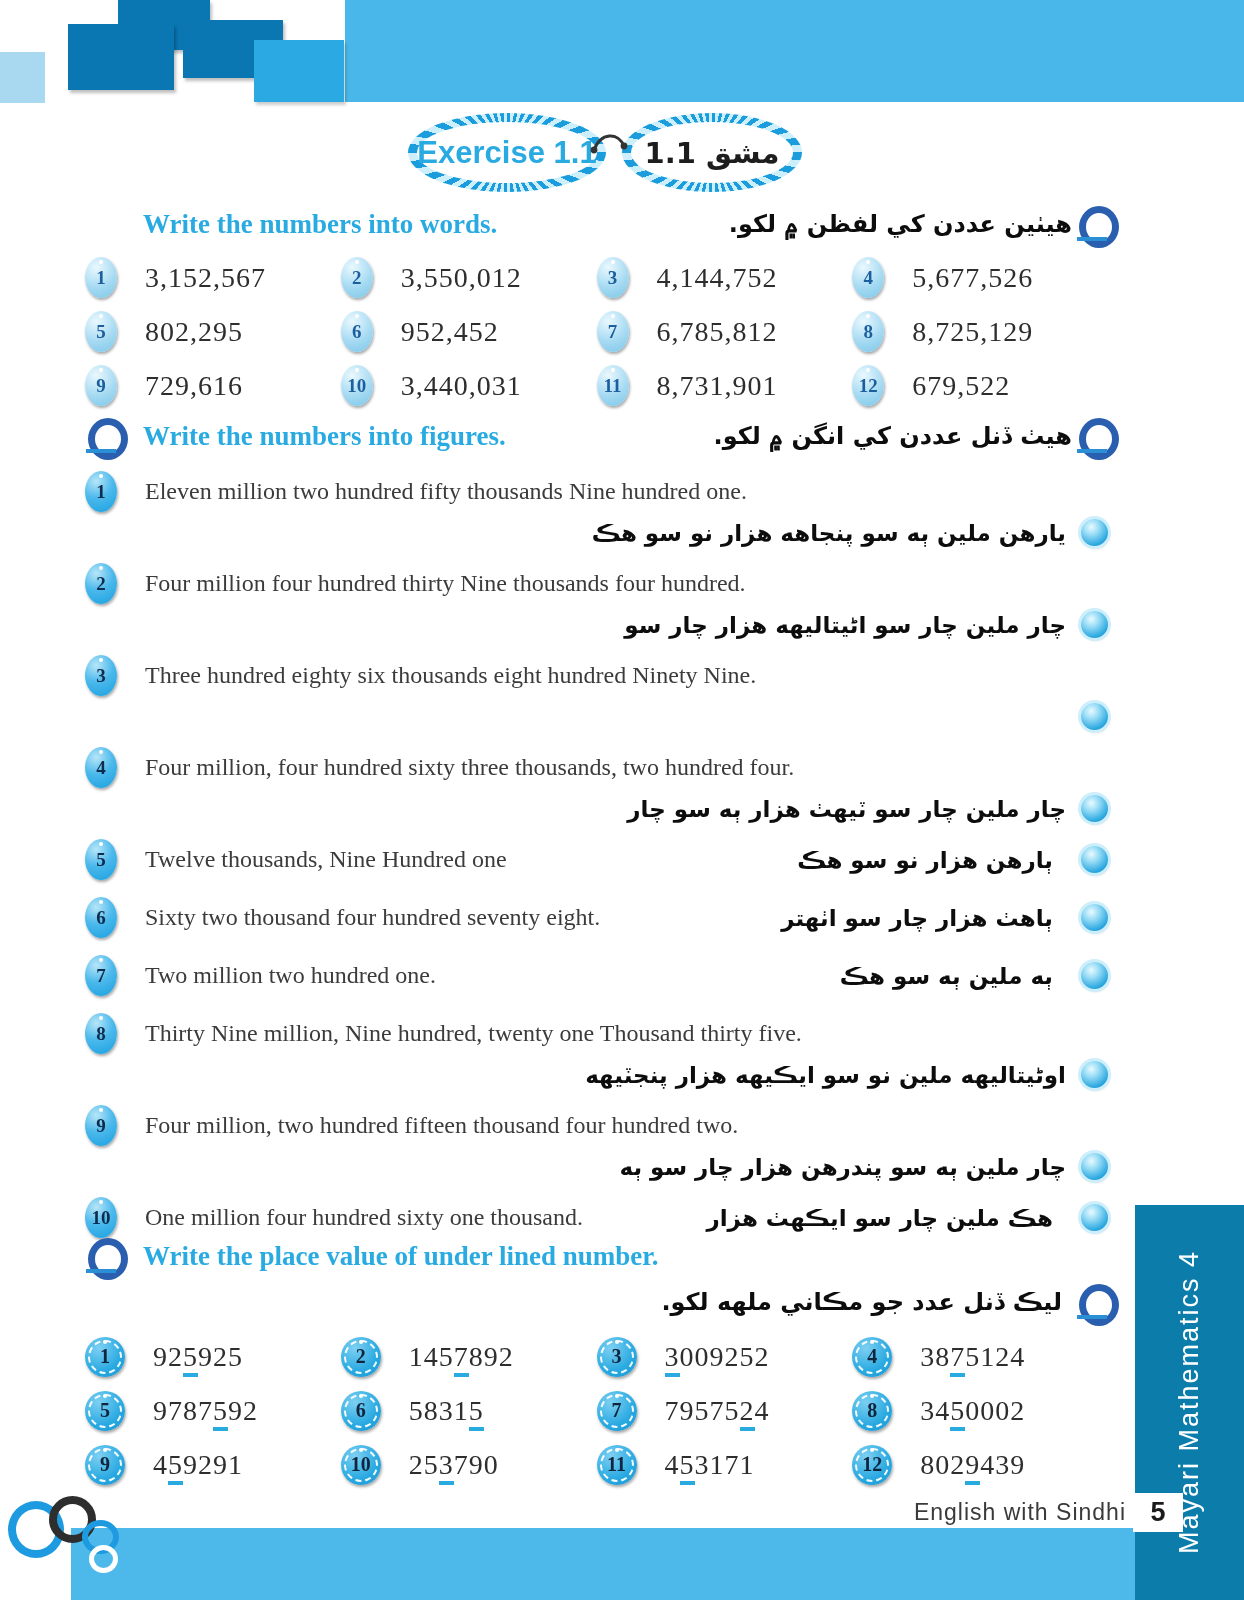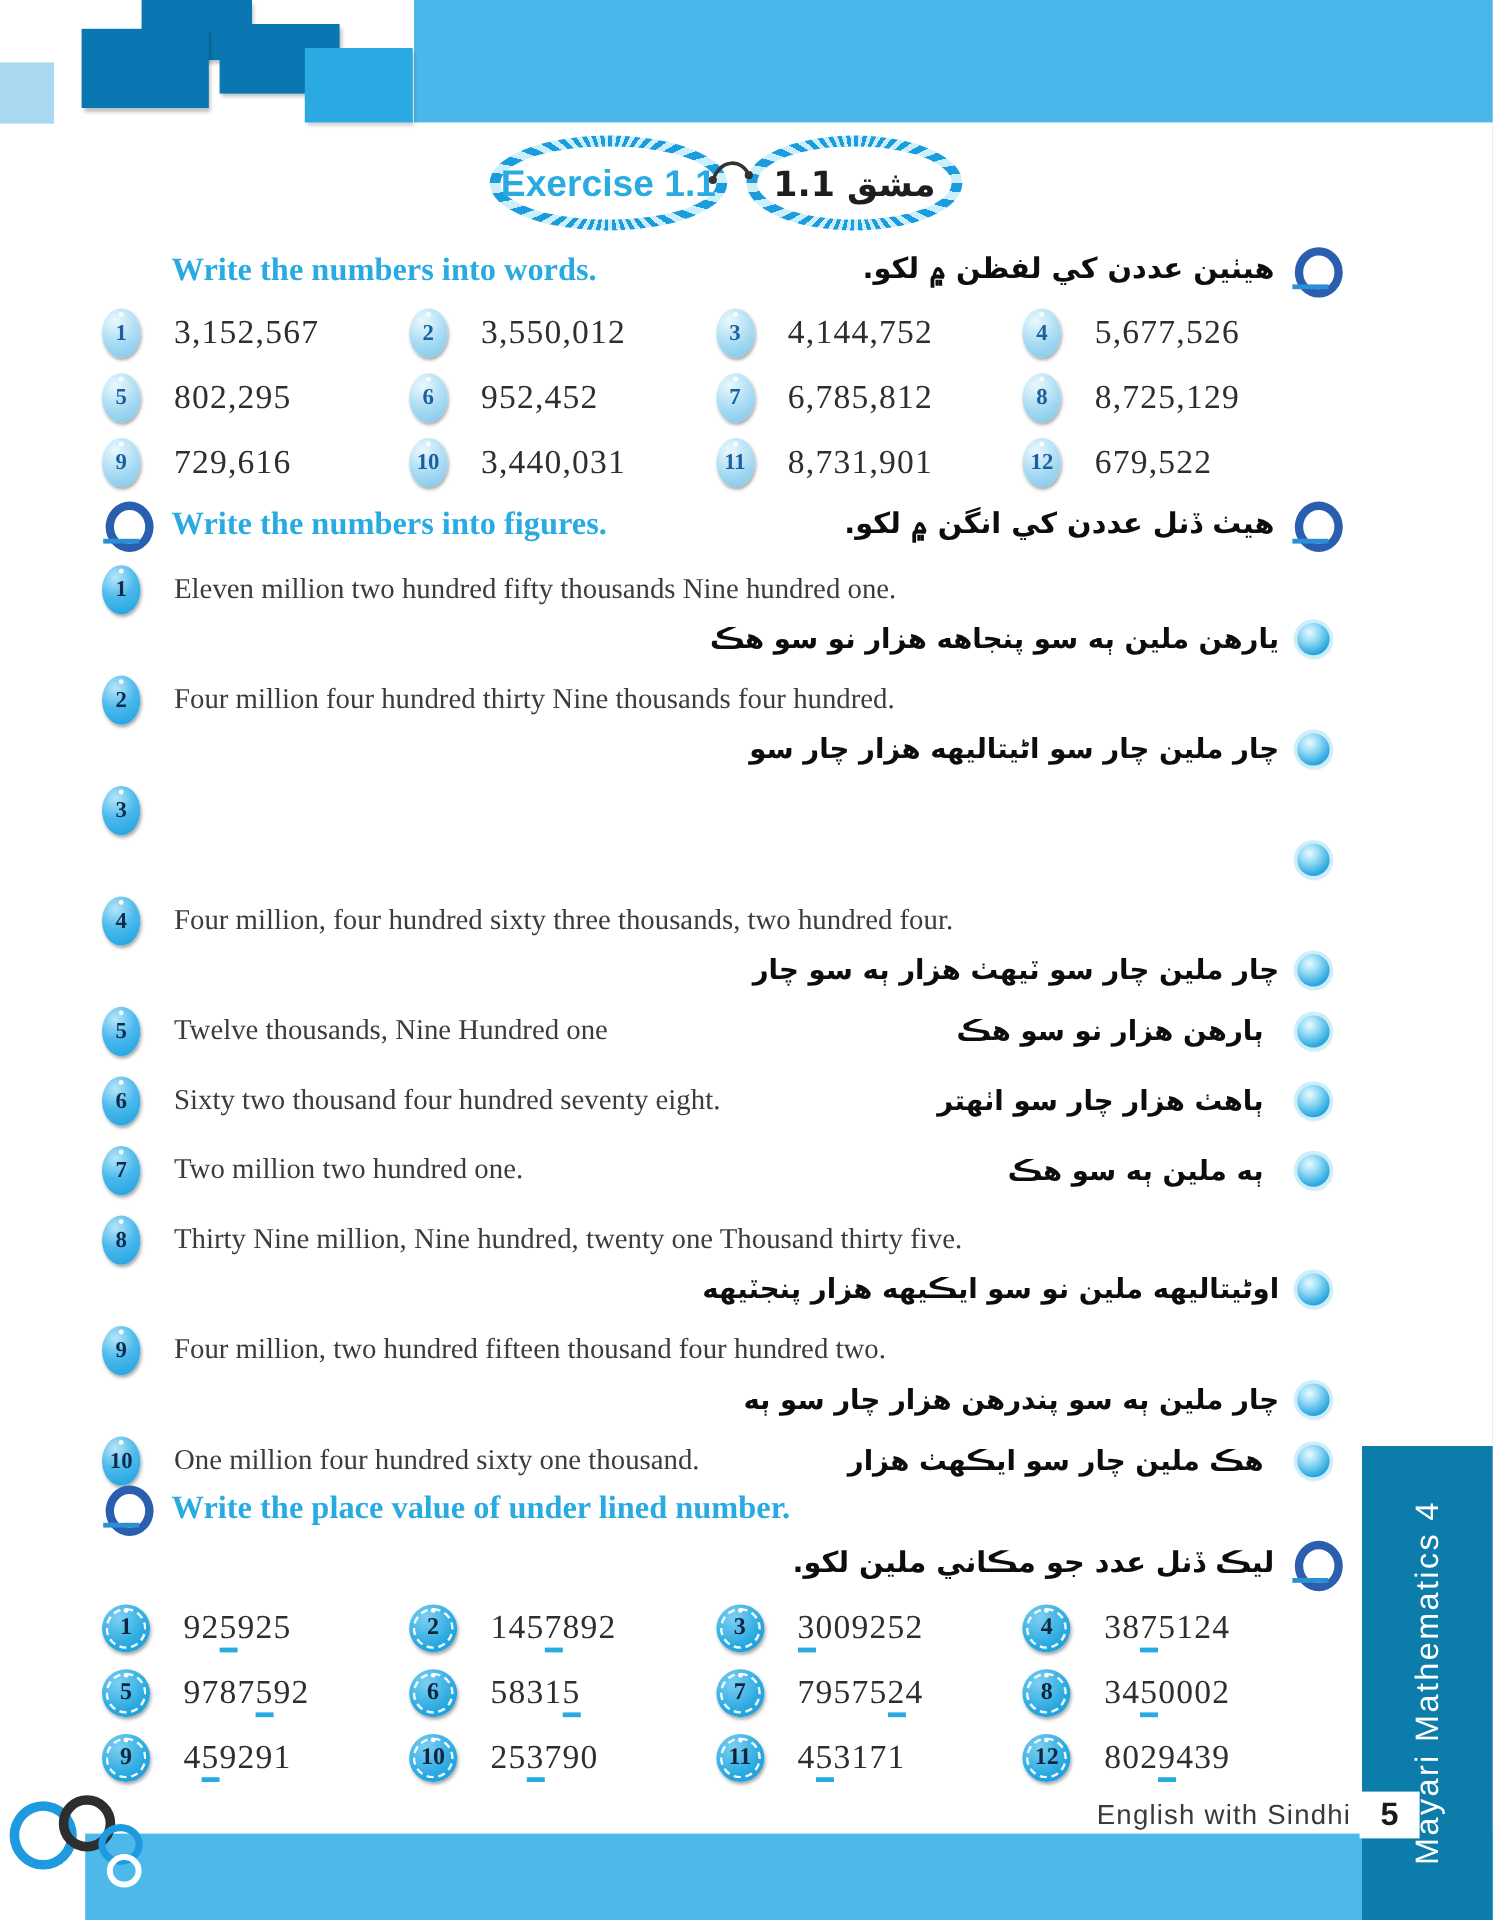--- a/index.html
+++ b/index.html
@@ -29,21 +29,21 @@
   .burst-en > span { color:#29abe2; font-size:31px; }
   .burst-sd { left:622px; top:113px; width:180px; height:79px; }
   .burst-sd > span { color:#1d1d1d; font-size:29px; direction:rtl; font-family:"DejaVu Sans", sans-serif; }
   .chain { position:absolute; left:588px; top:130px; z-index:2; }
 
   
   .content { position:absolute; left:85px; top:206px; width:1023px; }
 
   .sec-heading { display:flex; align-items:center; }
   .h-en { color:#29abe2; font-weight:bold; font-size:27px; }
-  .h-sd { margin-left:auto; display:flex; align-items:center; gap:14px; }
+  .h-sd { margin-left:auto; display:flex; align-items:center; gap:4px; }
   .sd-txt { direction:rtl; font-family:"DejaVu Sans", sans-serif; font-weight:bold; color:#0d0d0d; }
   .h-sd .sd-txt { font-size:24px; }
 
   .ring-icon { position:relative; width:32px; height:36px; display:inline-block; flex:0 0 32px; }
   .ring-icon::before { content:""; position:absolute; left:3px; top:0; width:26px; height:28px;
       border:7px solid #2a5fb0; border-radius:50%; }
   .ring-icon::after { content:""; position:absolute; left:1px; bottom:1px; width:30px; height:4px; background:#2a8fd4; }
 
   
   .badge { position:relative; flex:0 0 auto; display:flex; align-items:center; justify-content:center;
@@ -211,20 +211,21 @@
             <span class="fig-en">Four million four hundred thirty Nine thousands four hundred.</span>
           </div>
           <div class="fig-sd-row">
             <span class="fig-sd sd-txt" dir="rtl">چار ملين چار سو اڻيتاليهه هزار چار سو</span>
             <span class="gloss"></span>
           </div>
         </div>
         <div class="fig-item tall">
           <div class="fig-row">
             <span class="badge oval bright">3</span>
+            <span class="fig-en">Three hundred eighty six thousands eight hundred Ninety Nine.</span>
           </div>
           <div class="fig-sd-row">
             <span class="gloss"></span>
           </div>
         </div>
         <div class="fig-item tall">
           <div class="fig-row">
             <span class="badge oval bright">4</span>
             <span class="fig-en">Four million, four hundred sixty three thousands, two hundred four.</span>
           </div>
@@ -285,21 +286,21 @@
             <span class="gloss"></span>
           </div>
         </div>
       </div>
 
     <div class="sec-heading" style="margin-top:0;">
       <span class="ring-icon" style="margin-right:26px;"></span>
       <div class="h-en">Write the place value of under lined number.</div>
     </div>
     <div class="sd-head-row">
-      <span class="sd-txt" dir="rtl" style="font-size:24px;">ليڪ ڏنل عدد جو مڪاني ملين لکو.</span>
+      <span class="sd-txt" dir="rtl" style="font-size:24px;">ليڪ ڏنل عدد جو مڪاني ملهه لکو.</span>
       <span class="ring-icon"></span>
     </div>
     <div class="num-grid" style="margin-top:16px;">
         <div class="grid-cell">
           <span class="badge circle">1</span>
           <span class="num-text"><span>92</span><span class="ul-digit">5</span><span>925</span></span>
         </div>
         <div class="grid-cell">
           <span class="badge circle">2</span>
           <span class="num-text"><span>145</span><span class="ul-digit">7</span><span>892</span></span>

